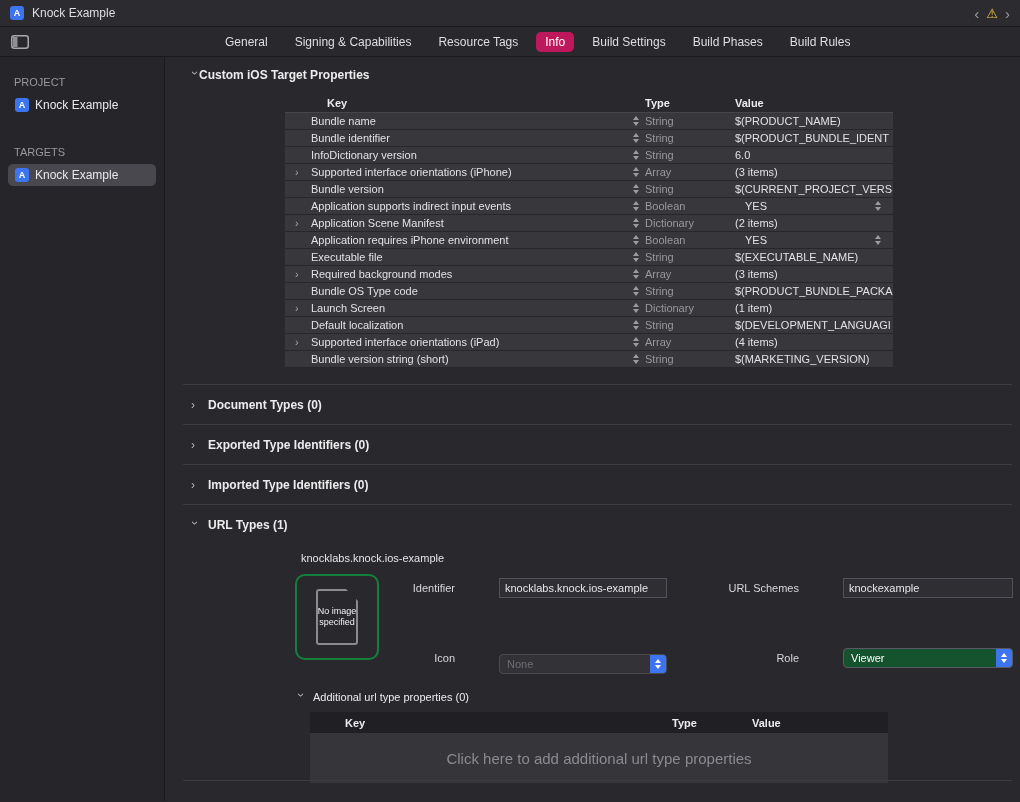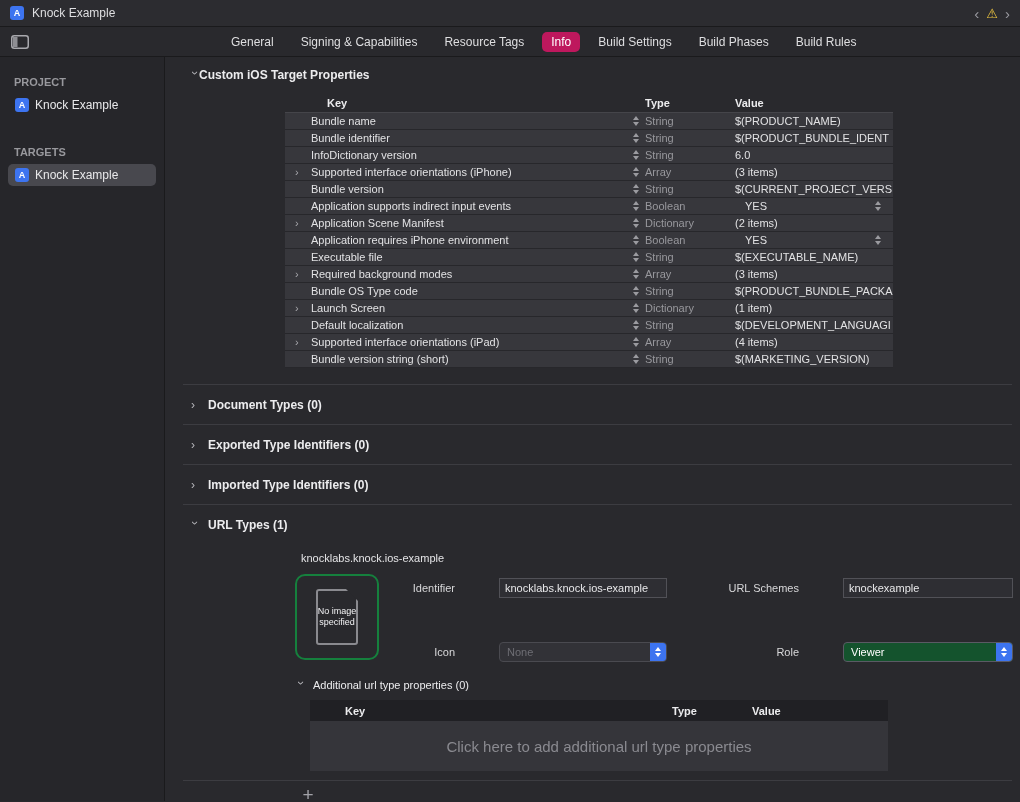--- a/index.html
+++ b/index.html
@@ -15,27 +15,27 @@
   .app-icon{width:14px;height:14px;border-radius:3px;background:#3d74f0;color:#fff;
     font-size:9px;font-weight:bold;display:flex;align-items:center;justify-content:center;}
   .title-text{margin-left:8px;font-size:12px;color:#dfdfe1;}
   .titlebar-right{margin-left:auto;display:flex;align-items:center;gap:7px;}
   .nav-chevron{color:#9a9aa0;font-size:15px;line-height:1;cursor:default;}
   .warning-glyph{color:#f3c93f;font-size:13px;line-height:1;}
   
   .tabbar{height:30px;background:#29292d;border-bottom:1px solid #1a1a1c;
     display:flex;align-items:center;position:relative;}
   .sidebar-toggle{position:absolute;left:11px;top:8px;width:18px;height:14px;}
-  .tab-strip{position:absolute;left:222px;display:flex;align-items:center;gap:9px;}
+  .tab-strip{position:absolute;left:216px;display:flex;align-items:center;gap:9px;}
   .tab{font-size:12px;color:#dfdfe1;padding:3px 9px;border-radius:5px;white-space:nowrap;}
   .tab.active{background:#be185d;color:#fff;}
   
   .main{display:flex;height:744px;}
   .sidebar{width:165px;background:#26262a;border-right:1px solid #1a1a1c;padding-top:14px;flex:none;}
-  .side-header{font-size:11px;font-weight:bold;color:#98989d;padding:5px 14px;}
+  .side-header{font-size:11px;font-weight:normal;color:#98989d;padding:5px 14px;}
   .side-item{display:flex;align-items:center;gap:6px;margin:1px 8px;padding:4px 7px;border-radius:5px;
     font-size:12px;color:#e8e8ea;}
   .side-item.selected{background:#48484e;}
   .side-icon{width:14px;height:14px;border-radius:3px;background:#3d74f0;color:#fff;flex:none;
     font-size:9px;font-weight:bold;display:flex;align-items:center;justify-content:center;}
   .side-gap{height:24px;}
   
   .content{flex:1;background:#29292d;padding-top:8px;position:relative;overflow:hidden;}
   .section-header{display:flex;align-items:center;height:20px;padding-left:26px;
     font-size:12px;font-weight:bold;color:#ececee;}
@@ -73,21 +73,21 @@
   .doc-fold{position:absolute;top:-2px;right:-2px;width:0;height:0;
     border-top:12px solid #29292d;border-left:12px solid transparent;}
   .img-text{position:absolute;width:46px;text-align:center;font-size:9px;line-height:1.2;color:#f2f2f4;}
   .fields-grid{flex:1;display:grid;grid-template-columns:58px 168px 88px 170px;
     column-gap:6px;row-gap:9px;align-items:center;margin-top:4px;align-content:start;gap:44px;}
   .f-label{text-align:right;color:#d8d8da;font-size:11px;white-space:nowrap;}
   .tfield{width:100%;height:20px;background:#2e2e33;border:1px solid #515157;color:#e8e8ea;
     font-size:11px;font-family:"Liberation Sans",sans-serif;padding:0 5px;outline:none;}
   .popup{height:20px;border-radius:4px;background:#323237;border:1px solid #4a4a50;
     display:flex;align-items:center;position:relative;padding:0 20px 0 7px;font-size:11px;color:#fff;overflow:hidden;}
-  .popup.dim{color:#6e6e74;}
+  .popup.dim{color:#6e6e74;margin-top:12px;}
   .popup.lit{background:#14532d;border-color:#5a5a64;}
   .popup-cap{position:absolute;right:0;top:0;bottom:0;width:16px;background:#3d74f0;
     display:flex;flex-direction:column;align-items:center;justify-content:center;gap:2px;}
   .popup-cap i{display:block;width:0;height:0;border-left:3px solid transparent;border-right:3px solid transparent;}
   .popup-cap .tri-up{border-bottom:4px solid #fff;}
   .popup-cap .tri-dn{border-top:4px solid #fff;}
   
   .add-header{display:flex;align-items:center;gap:8px;margin:16px 0 8px 2px;font-size:11px;color:#ececee;}
   .add-table{margin-left:15px;width:578px;}
   .add-thead{display:flex;align-items:center;height:21px;background:#202024;font-weight:bold;color:#ececee;}

